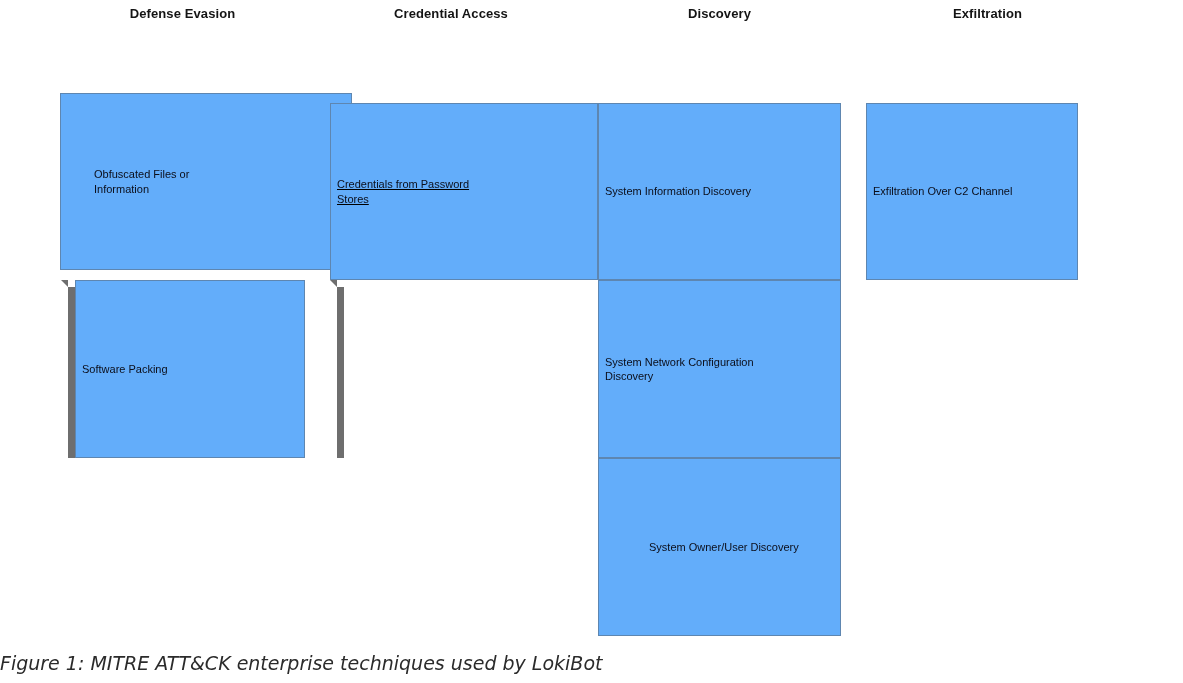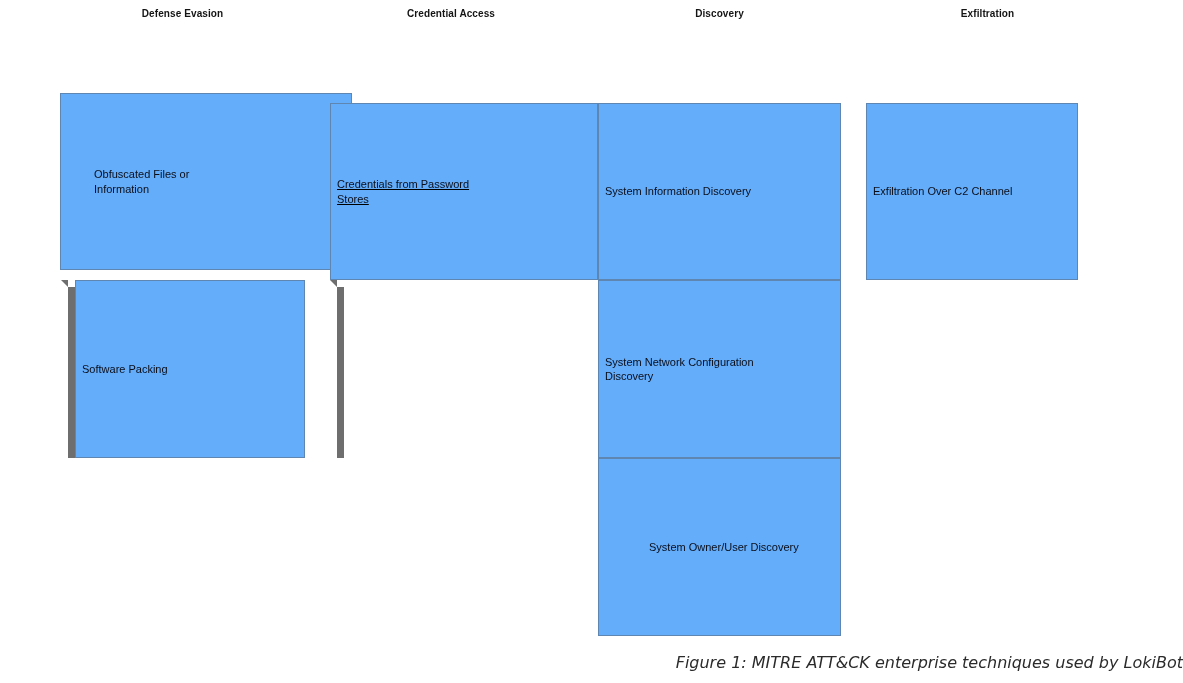--- a/index.html
+++ b/index.html
@@ -19,21 +19,21 @@
     position: relative;
     width: 1183px;
     height: 683px;
     background: #ffffff;
   }
 
   
   .tactic-header {
     position: absolute;
     top: 6px;
-    font-size: 10px;
+    font-size: 13px;
     font-weight: bold;
     color: #141414;
     text-align: center;
     letter-spacing: 0.1px;
     white-space: nowrap;
     line-height: 15px;
   }
 
   
   .technique-box {
@@ -67,22 +67,22 @@
     border-style: solid;
     border-width: 0 0 0 0;
   }
 
   
   #figure-caption {
     position: absolute;
     left: 0;
     right: 0;
     top: 653px;
-    text-align: right;
-    font-size: 16px;
+    text-align: left;
+    font-size: 19px;
     font-style: italic;
     color: #2B2B2B;
     font-family: "DejaVu Sans", sans-serif;
     line-height: 20px;
   }
 </style>
 </head>
 <body>
 
 <div id="figure-root">

